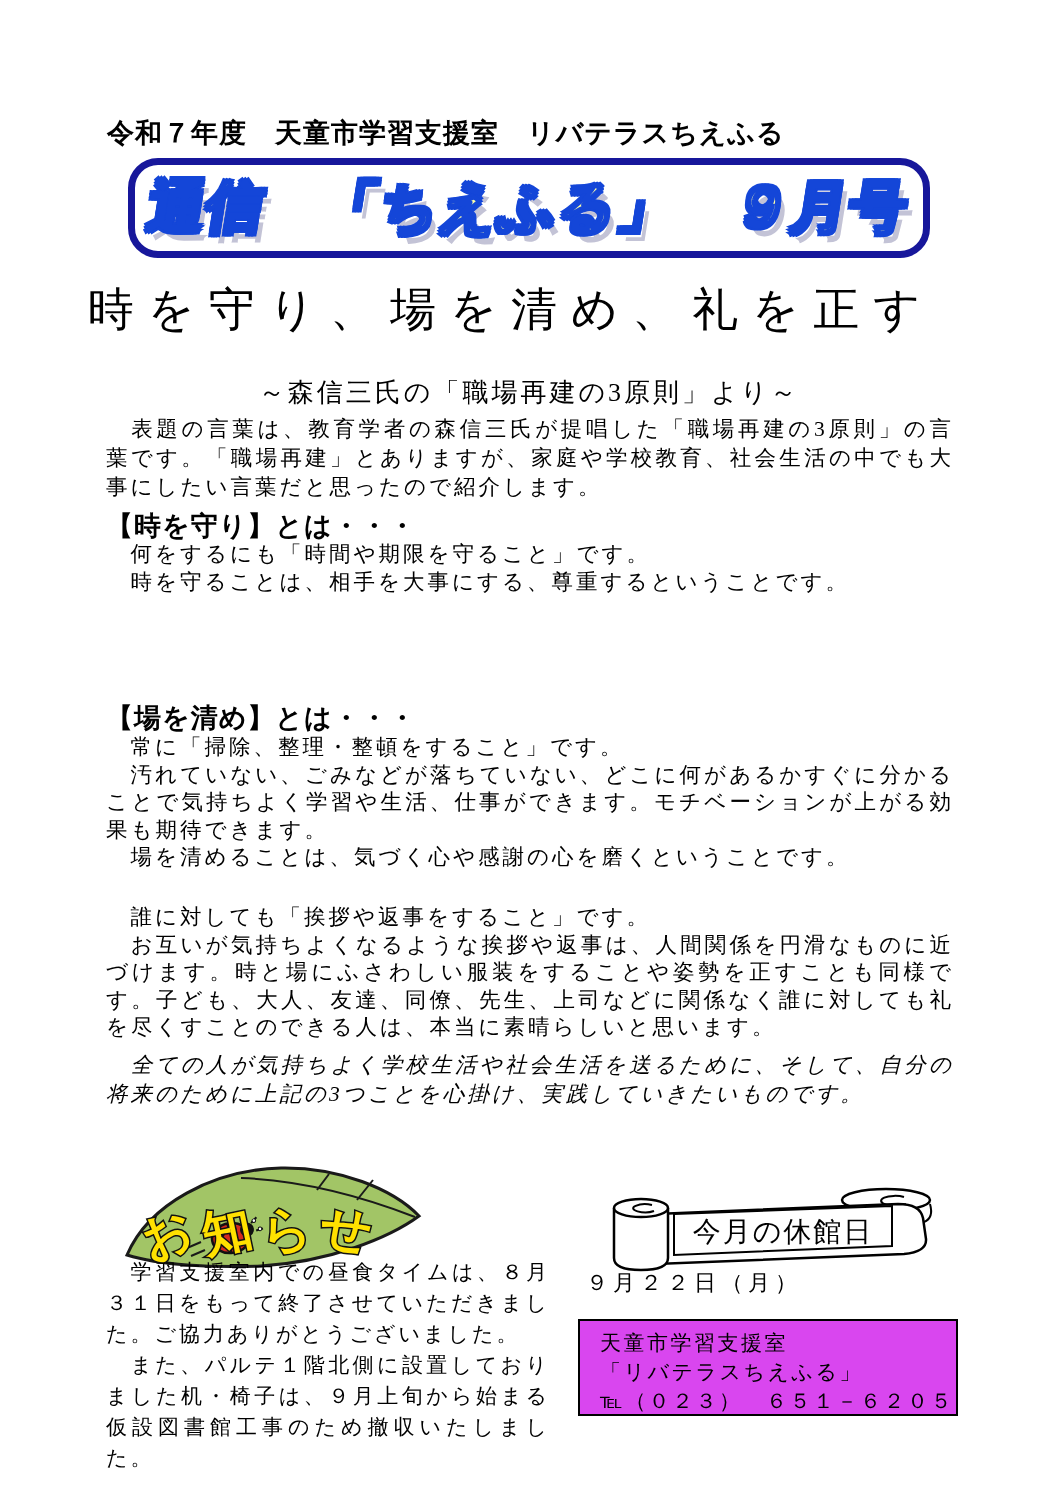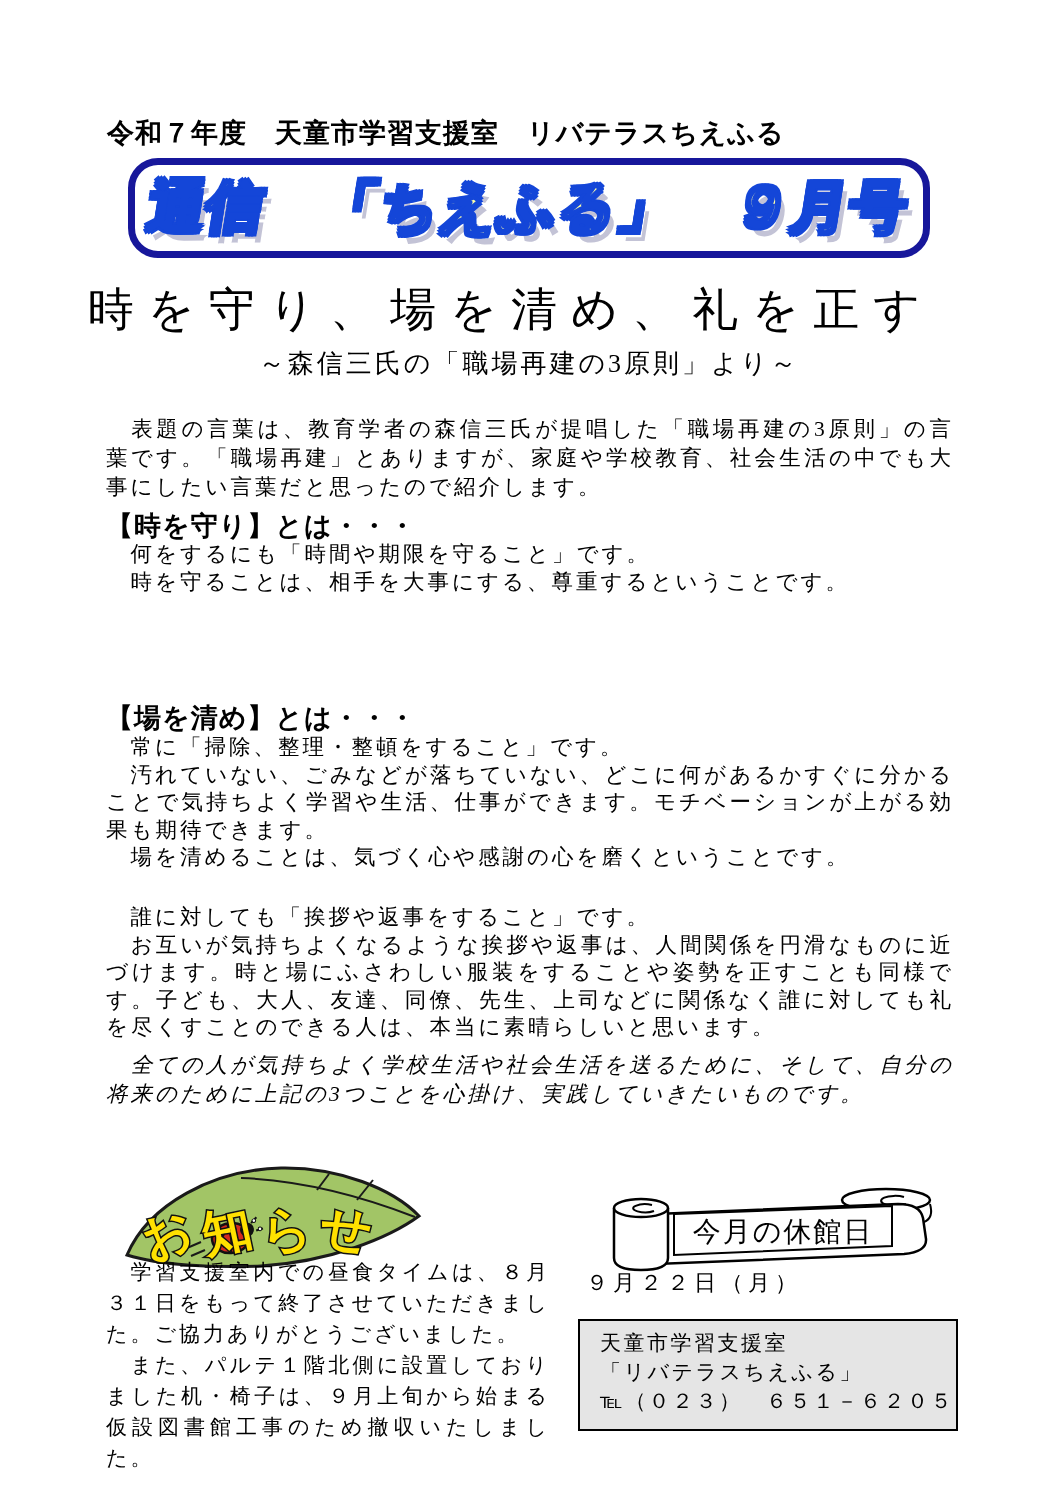--- a/index.html
+++ b/index.html
@@ -41,21 +41,21 @@
        8px  9px 0 #c3c3d6;
     white-space:nowrap;
   }
   
   .main-title {
     position:absolute; top:263px; left:0; width:1022px;
     text-align:center; font-size:46px; letter-spacing:14px;
     white-space:nowrap;
   }
   .subtitle {
-    position:absolute; top:330px; left:0; width:1058px;
+    position:absolute; top:359px; left:0; width:1058px;
     text-align:center; font-size:26px; letter-spacing:3px;
     white-space:nowrap;
   }
   .body-block {
     position:absolute; left:106px; width:848px;
     font-size:21.5px; line-height:29px; letter-spacing:3px;
     text-align:justify;
   }
   .body-block p { margin:0; }
   .sec-body { line-height:27.5px; }
@@ -76,22 +76,22 @@
   .notice-text p { margin:0; }
   
   .scroll-graphic { position:absolute; top:1168px; left:586px; width:374px; height:88px; }
   .holiday-date {
     position:absolute; top:1252px; left:586px; width:374px;
     text-align:left;
     font-family:Liberation Sans, sans-serif;
     font-size:22px; letter-spacing:5px; white-space:nowrap;
   }
   .contact-box {
-    position:absolute; top:1303px; left:578px; width:380px; height:112px;
-    box-sizing:border-box; border:2px solid #000; background:#e5e5e5;
+    position:absolute; top:1303px; left:578px; width:380px; height:97px;
+    box-sizing:border-box; border:2px solid #000; background:#d946ef;
     padding:7px 0 0 20px;
     font-family:"Liberation Sans","DejaVu Sans",sans-serif;
     font-size:21px; line-height:29px; letter-spacing:2.5px;
   }
   .contact-box div { white-space:nowrap; }
 </style>
 </head>
 <body>
 
 <div class="page">

